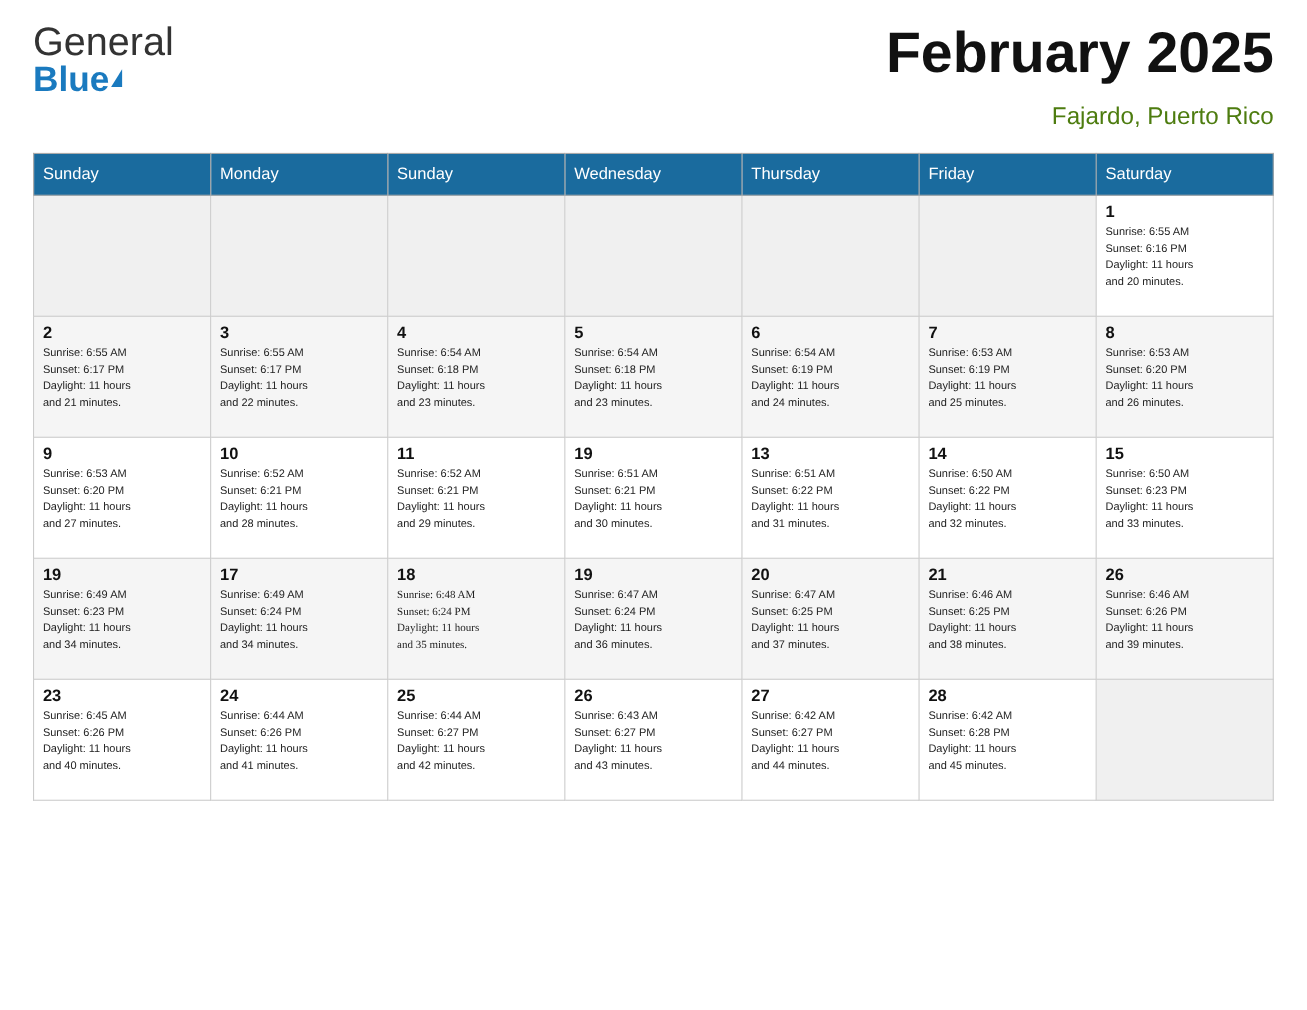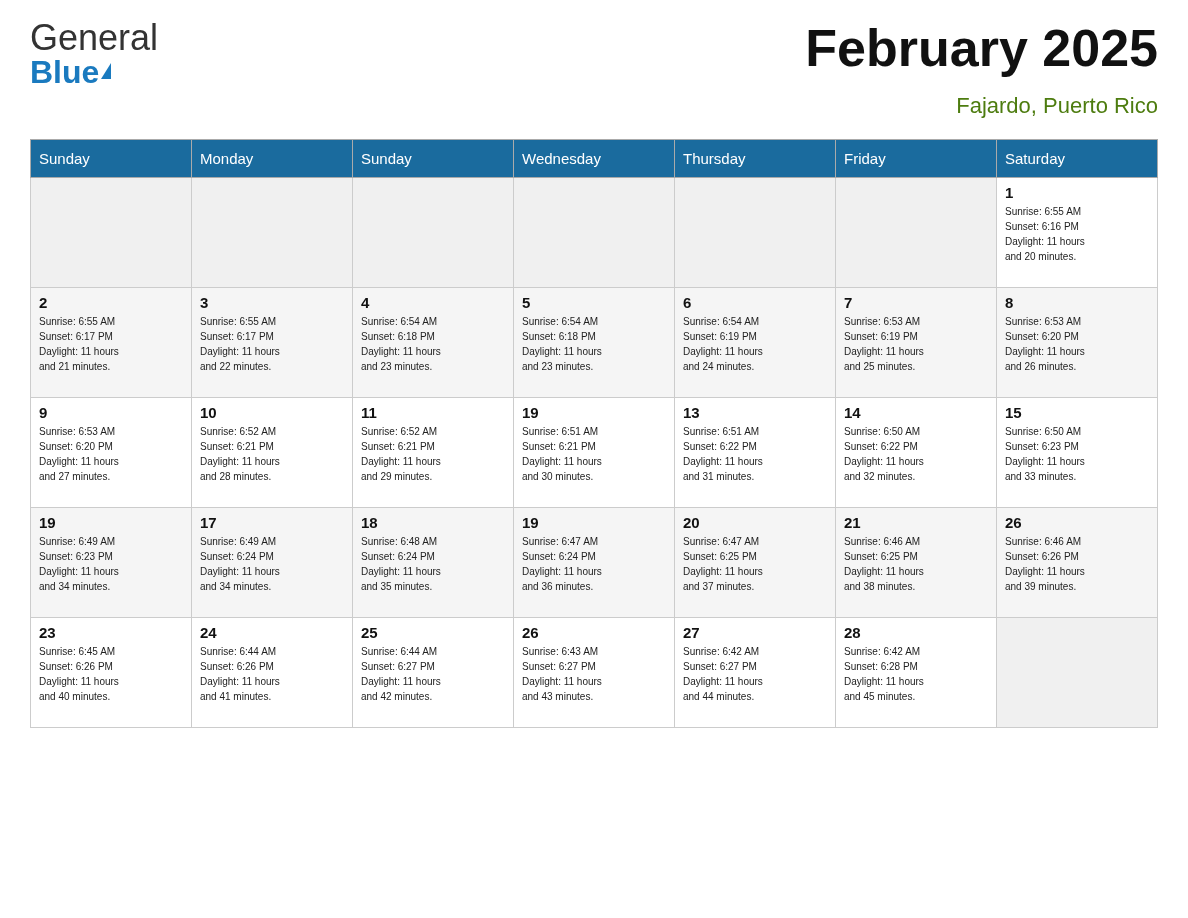--- a/index.html
+++ b/index.html
@@ -260,21 +260,21 @@
         </td>
         <td>
           <span class="day-num">17</span>
           <div class="day-info" style="white-space: pre-line;">Sunrise: 6:49 AM
 Sunset: 6:24 PM
 Daylight: 11 hours
 and 34 minutes.</div>
         </td>
         <td>
           <span class="day-num">18</span>
-          <div class="day-info" style="white-space: pre-line;">Sunrise: 6:48 AM
+          <div class="day-info" style="white-space: pre-line; font-family: Liberation Serif, serif;">Sunrise: 6:48 AM
 Sunset: 6:24 PM
 Daylight: 11 hours
 and 35 minutes.</div>
         </td>
         <td>
           <span class="day-num">19</span>
           <div class="day-info" style="white-space: pre-line;">Sunrise: 6:47 AM
 Sunset: 6:24 PM
 Daylight: 11 hours
 and 36 minutes.</div>

